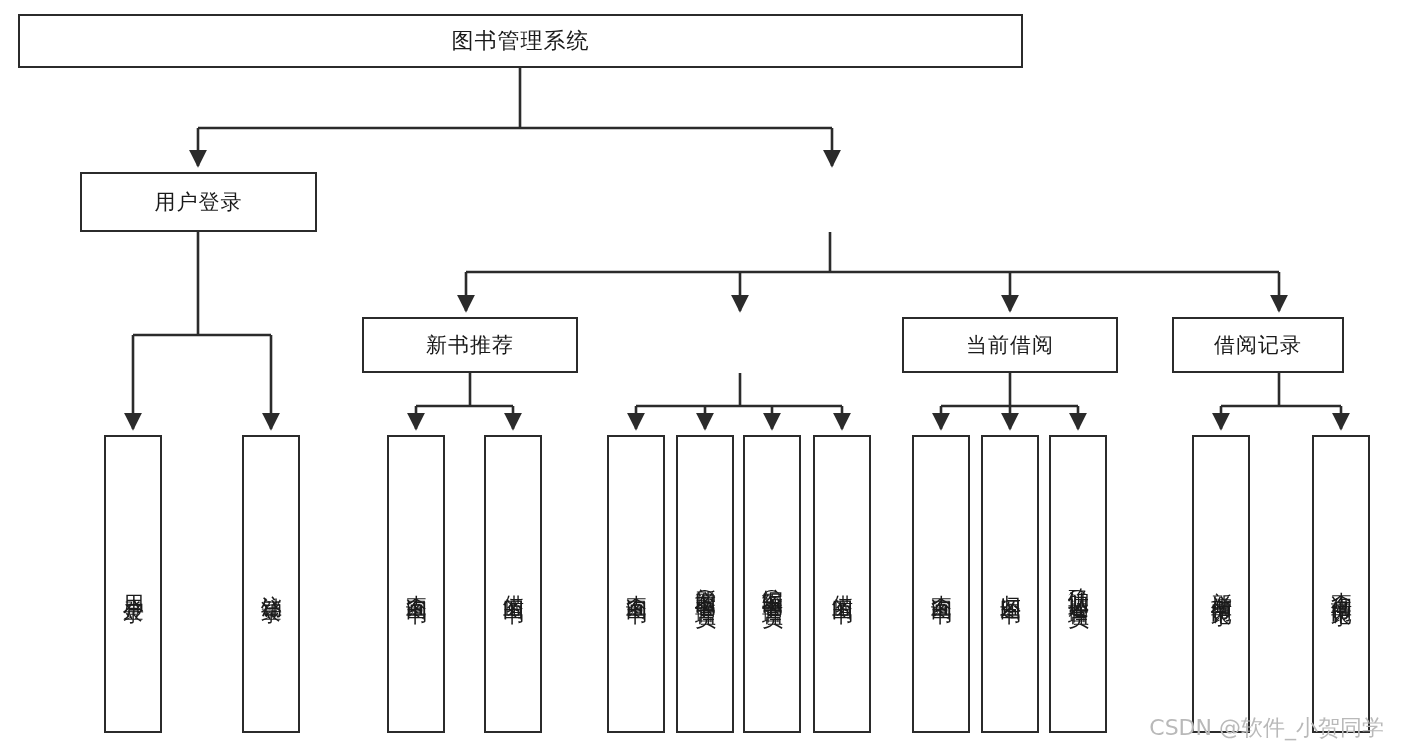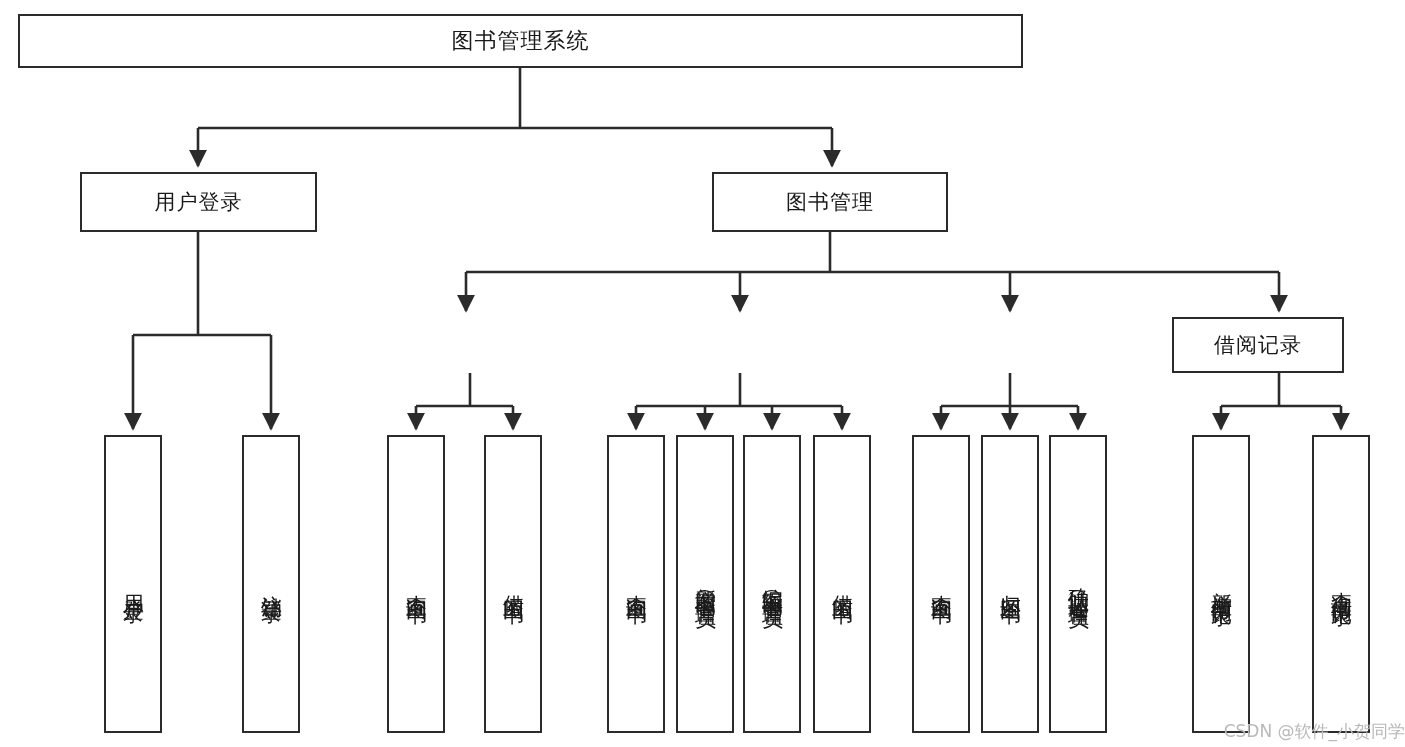--- a/index.html
+++ b/index.html
@@ -45,23 +45,23 @@
     font-size:21px;
     letter-spacing:3px;
     line-height:1;
     white-space:nowrap;
   }
   .v-node.mid .lbl{margin-top:86px;}
   .v-node.top .lbl{margin-top:4px;}
 
   .watermark{
     position:absolute;
-    right:0;
+    right:21px;
     bottom:4px;
-    font-size:17px;
+    font-size:22px;
     color:#b9b9b9;
     white-space:nowrap;
     pointer-events:none;
   }
 </style>
 </head>
 <body>
 
 <div id="canvas">
 
@@ -115,24 +115,27 @@
     </g>
   </svg>
 
   <div class="node h-node root" style="left:18px;top:14px;width:1005px;height:54px;">
     <span class="lbl">图书管理系统</span>
   </div>
 
   <div class="node h-node" style="left:80px;top:172px;width:237px;height:60px;">
     <span class="lbl">用户登录</span>
   </div>
-  <div class="node h-node" style="left:712px;top:172px;width:236px;height:60px;">
-    <span class="lbl">图书管理</span>
+
+  <div class="node h-node" style="left:362px;top:317px;width:216px;height:56px;">
+    <span class="lbl">新书推荐</span>
   </div>
-
+  <div class="node h-node" style="left:902px;top:317px;width:216px;height:56px;">
+    <span class="lbl">当前借阅</span>
+  </div>
   <div class="node h-node" style="left:1172px;top:317px;width:172px;height:56px;">
     <span class="lbl">借阅记录</span>
   </div>
 
   <div class="node v-node mid" style="left:104px;top:435px;width:58px;height:298px;">
     <span class="lbl" style="margin-top: 141px;">用户登录</span>
   </div>
   <div class="node v-node mid" style="left:242px;top:435px;width:58px;height:298px;">
     <span class="lbl" style="margin-top: 141px;">注销登录</span>
   </div>

